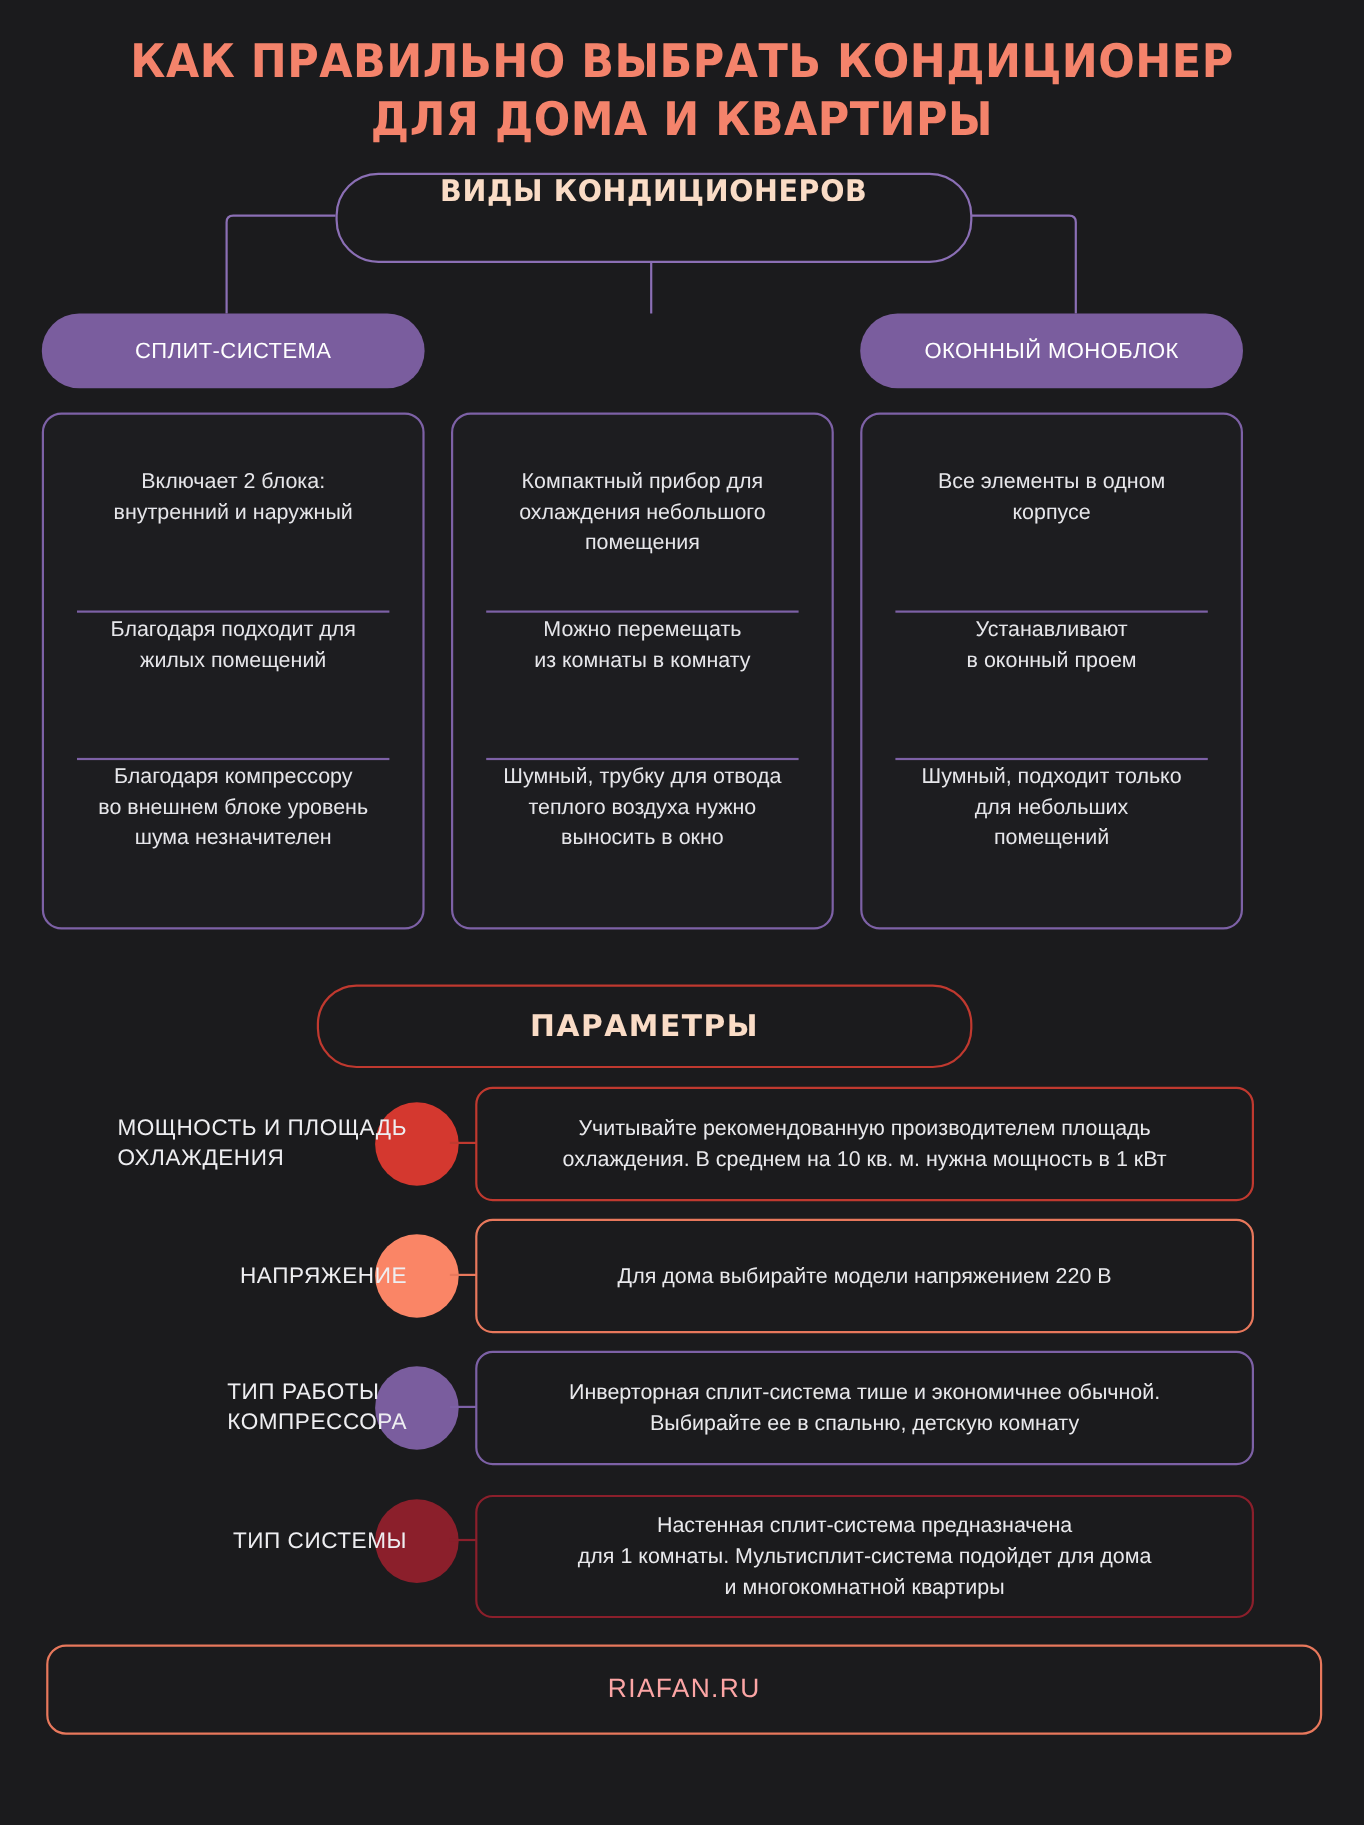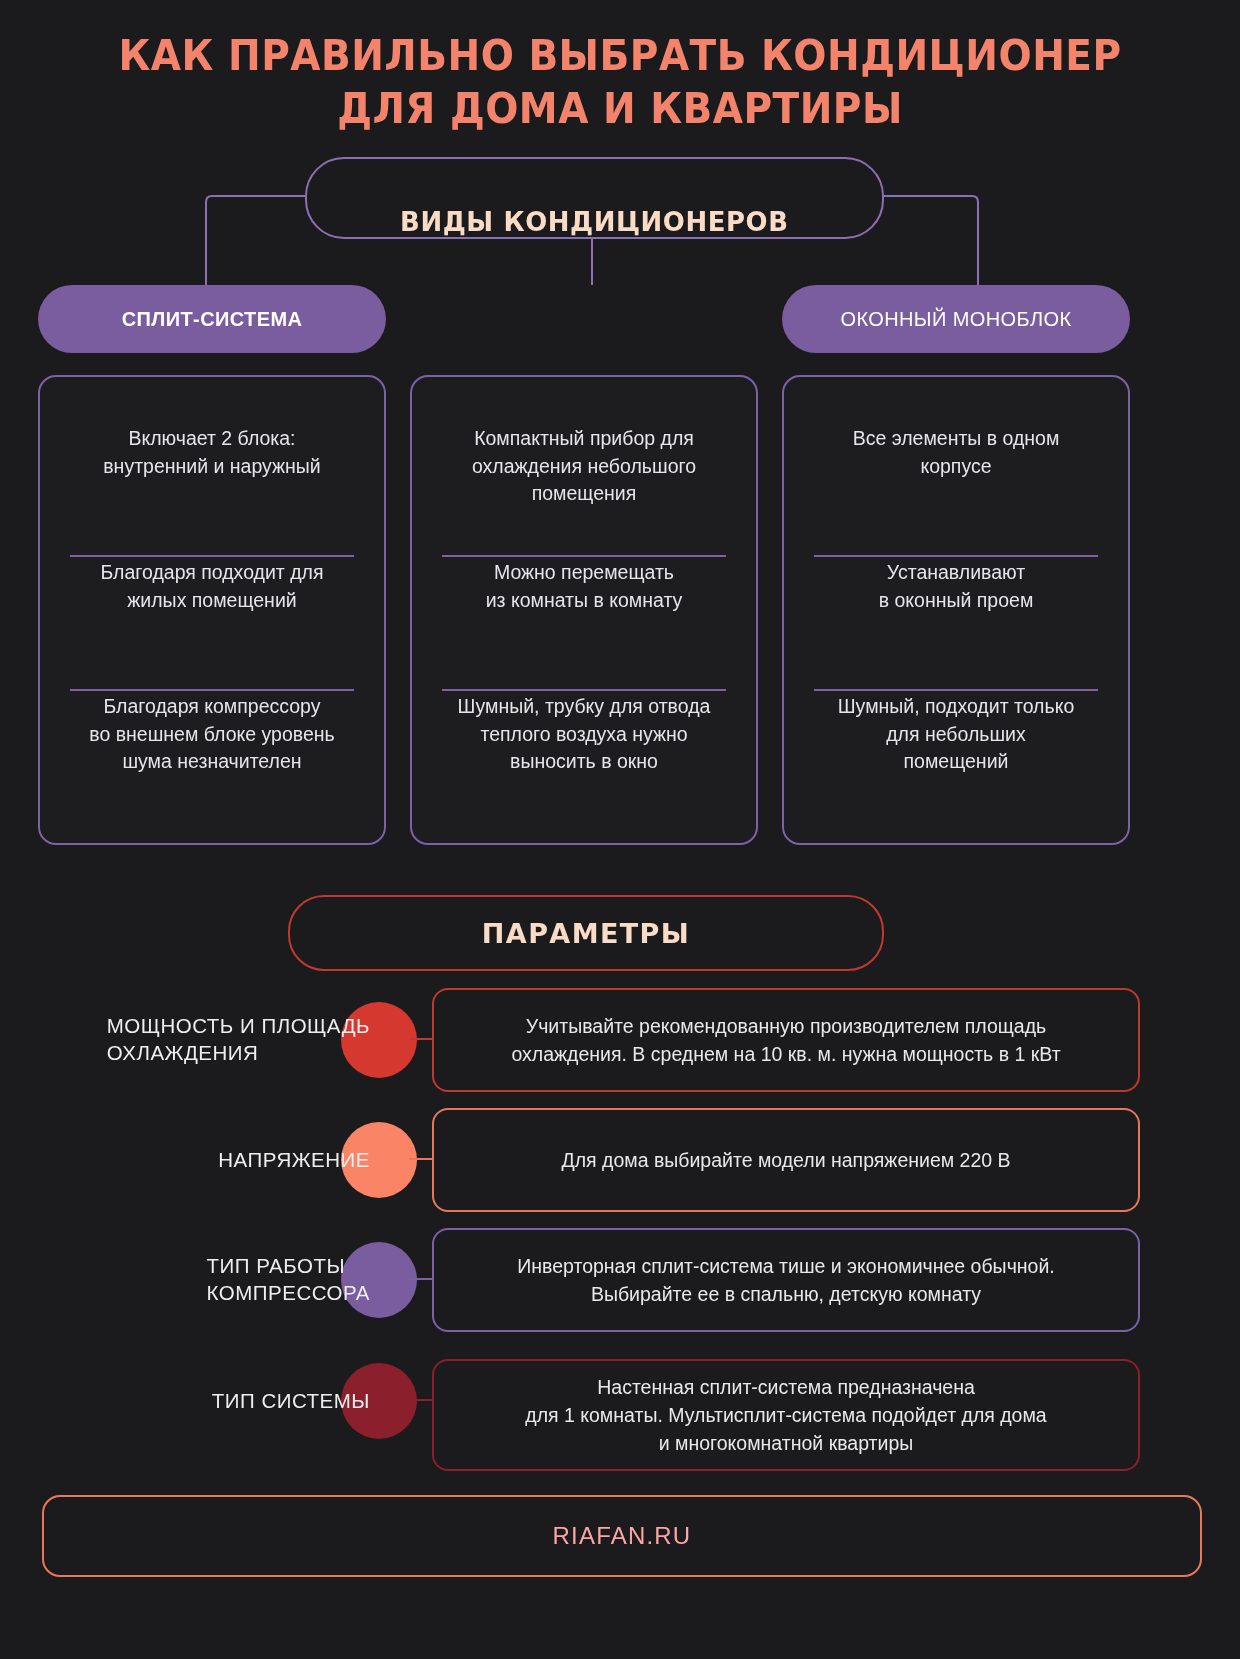--- a/index.html
+++ b/index.html
@@ -47,21 +47,21 @@
 
   #types-header {
     position: absolute;
     left: 305px;
     top: 0px;
     width: 575px;
     height: 78px;
     border: 2px solid #8b6fb5;
     border-radius: 39px;
     display: flex;
-    align-items: flex-end;
+    align-items: flex-start;
     justify-content: center;
     background: #1b1b1d;
   }
   #types-header span {
     font-family: "DejaVu Sans", sans-serif;
     font-weight: bold;
     font-size: 27px;
     letter-spacing: 0.6px;
     color: #fadcc6;
     transform: scaleX(0.96);
@@ -75,21 +75,21 @@
     background: #7a5d9e;
     display: flex;
     align-items: center;
     justify-content: center;
     text-align: center;
     font-size: 20px;
     line-height: 1.25;
     color: #ffffff;
     letter-spacing: 0.4px;
   }
-  .pill-1 { left: 38px;  width: 348px; font-weight: bold; }
+  .pill-1 { left: 38px;  width: 348px; }
   .pill-2 { left: 410px; width: 348px; }
   .pill-3 { left: 782px; width: 348px; }
 
   .type-card {
     position: absolute;
     top: 218px;
     height: 470px;
     border: 2px solid #7d61a6;
     border-radius: 18px;
     background: #1d1d20;

